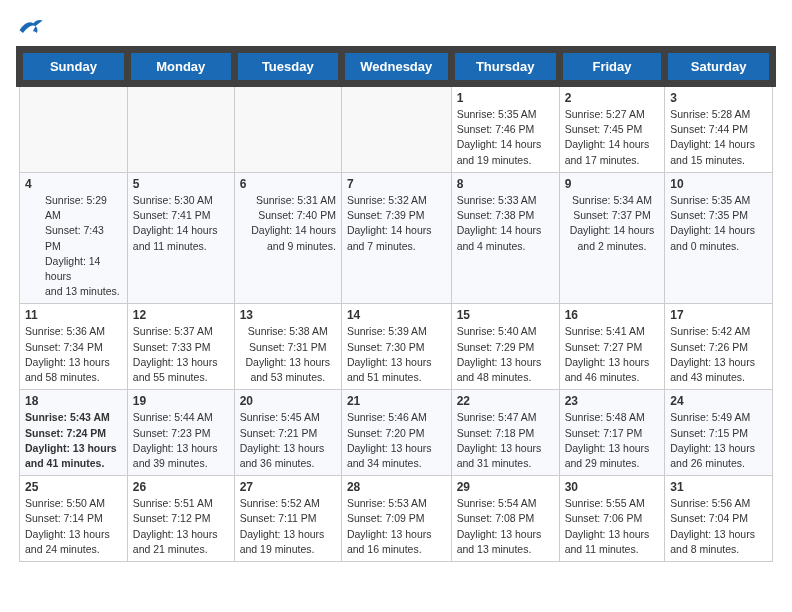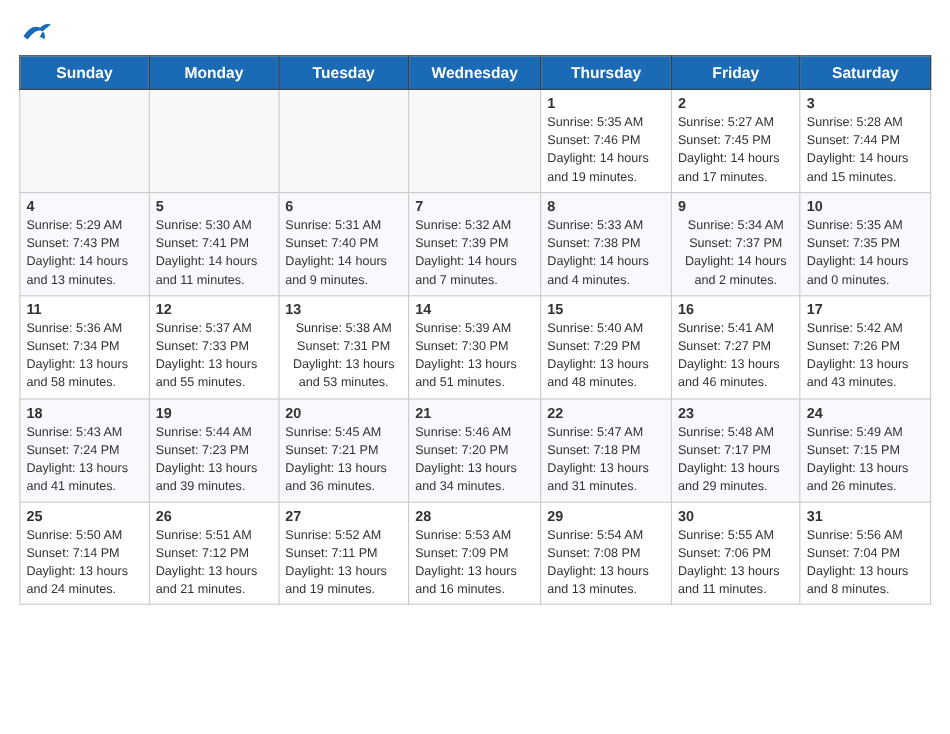--- a/index.html
+++ b/index.html
@@ -32,21 +32,21 @@
     .calendar {
       width: 100%;
       border-collapse: collapse;
     }
     .calendar th {
       background: #1a6ab5;
       color: #fff;
       text-align: center;
       padding: 6px 4px;
       font-size: 13px;
-      border: 1px solid #404040;
+      border: 7px solid #404040;
     }
     .calendar td {
       border: 1px solid #ccc;
       vertical-align: top;
       padding: 4px 5px;
       font-size: 10.5px;
       color: #333;
       width: 113px;
       min-height: 85px;
       background: #fff;
@@ -121,35 +121,35 @@
           <span class="day-num">3</span>
           <div class="day-info" style="white-space: pre-line;">Sunrise: 5:28 AM
 Sunset: 7:44 PM
 Daylight: 14 hours
 and 15 minutes.</div>
         </td>
       </tr>
       <tr>
         <td>
           <span class="day-num">4</span>
-          <div class="day-info" style="white-space: pre-line;">Sunrise: 5:29 AM
+          <div class="day-info" style="white-space: pre-line; margin-left: 20px;">Sunrise: 5:29 AM
 Sunset: 7:43 PM
 Daylight: 14 hours
 and 13 minutes.</div>
         </td>
         <td>
           <span class="day-num">5</span>
           <div class="day-info" style="white-space: pre-line;">Sunrise: 5:30 AM
 Sunset: 7:41 PM
 Daylight: 14 hours
 and 11 minutes.</div>
         </td>
         <td>
           <span class="day-num">6</span>
-          <div class="day-info" style="white-space: pre-line;">Sunrise: 5:31 AM
+          <div class="day-info" style="white-space: pre-line; text-align: right;">Sunrise: 5:31 AM
 Sunset: 7:40 PM
 Daylight: 14 hours
 and 9 minutes.</div>
         </td>
         <td>
           <span class="day-num">7</span>
           <div class="day-info" style="white-space: pre-line;">Sunrise: 5:32 AM
 Sunset: 7:39 PM
 Daylight: 14 hours
 and 7 minutes.</div>
@@ -223,21 +223,21 @@
           <span class="day-num">17</span>
           <div class="day-info" style="white-space: pre-line;">Sunrise: 5:42 AM
 Sunset: 7:26 PM
 Daylight: 13 hours
 and 43 minutes.</div>
         </td>
       </tr>
       <tr>
         <td>
           <span class="day-num">18</span>
-          <div class="day-info" style="white-space: pre-line;">Sunrise: 5:43 AM
+          <div class="day-info" style="white-space: pre-line; font-weight: bold;">Sunrise: 5:43 AM
 Sunset: 7:24 PM
 Daylight: 13 hours
 and 41 minutes.</div>
         </td>
         <td>
           <span class="day-num">19</span>
           <div class="day-info" style="white-space: pre-line;">Sunrise: 5:44 AM
 Sunset: 7:23 PM
 Daylight: 13 hours
 and 39 minutes.</div>

